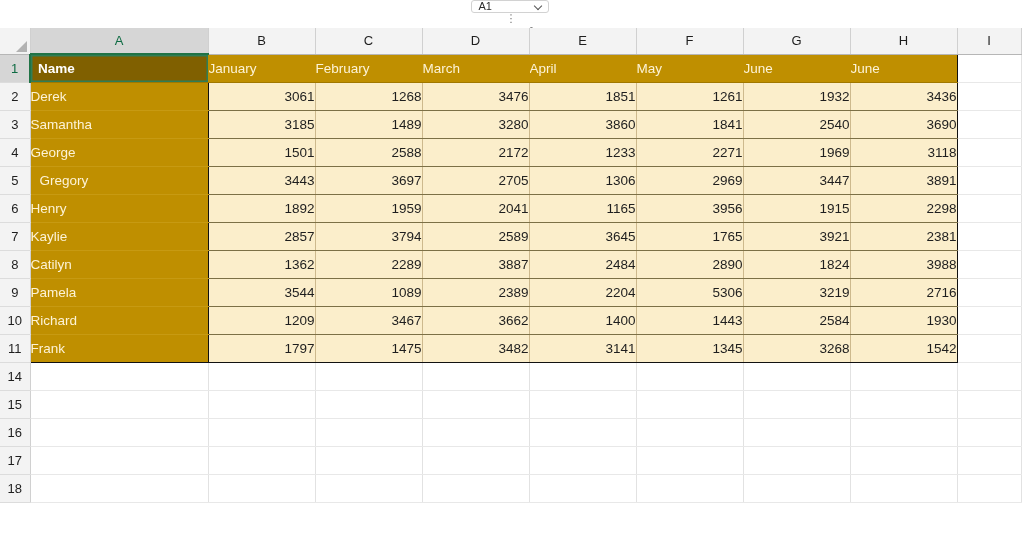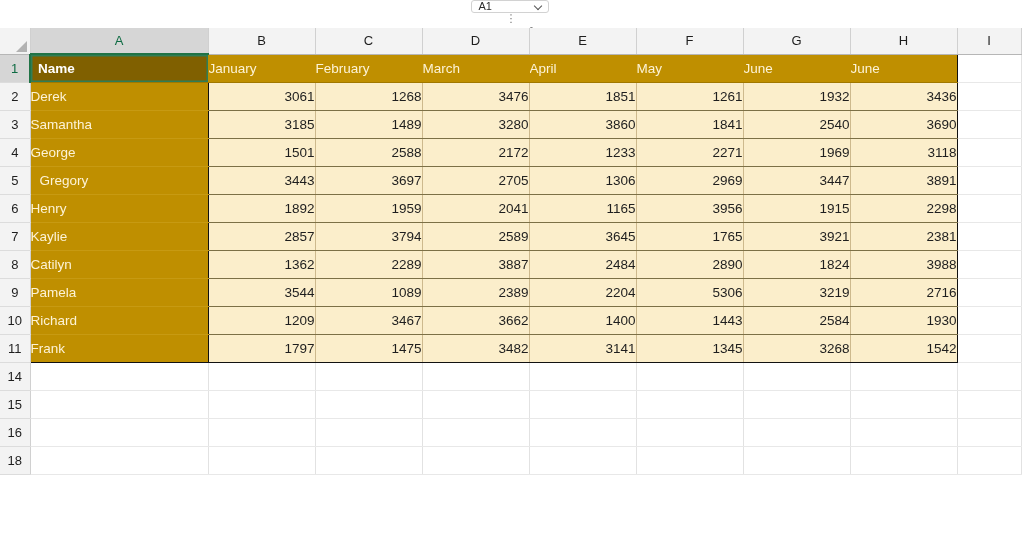--- a/index.html
+++ b/index.html
@@ -425,20 +425,32 @@
             <td class="cell" style="width: 107px;"></td>
             <td class="cell" style="width: 107px;"></td>
             <td class="cell" style="width: 107px;"></td>
             <td class="cell" style="width: 107px;"></td>
             <td class="cell" style="width: 107px;"></td>
             <td class="cell" style="width: 107px;"></td>
             <td class="cell" style="width: 107px;"></td>
             <td class="cell" style="width: 64px;"></td>
           </tr>
           <tr>
+            <td class="rowhead">17</td>
+            <td class="cell" style="width: 178px;"></td>
+            <td class="cell" style="width: 107px;"></td>
+            <td class="cell" style="width: 107px;"></td>
+            <td class="cell" style="width: 107px;"></td>
+            <td class="cell" style="width: 107px;"></td>
+            <td class="cell" style="width: 107px;"></td>
+            <td class="cell" style="width: 107px;"></td>
+            <td class="cell" style="width: 107px;"></td>
+            <td class="cell" style="width: 64px;"></td>
+          </tr>
+          <tr>
             <td class="rowhead">18</td>
             <td class="cell" style="width: 178px;"></td>
             <td class="cell" style="width: 107px;"></td>
             <td class="cell" style="width: 107px;"></td>
             <td class="cell" style="width: 107px;"></td>
             <td class="cell" style="width: 107px;"></td>
             <td class="cell" style="width: 107px;"></td>
             <td class="cell" style="width: 107px;"></td>
             <td class="cell" style="width: 107px;"></td>
             <td class="cell" style="width: 64px;"></td>

